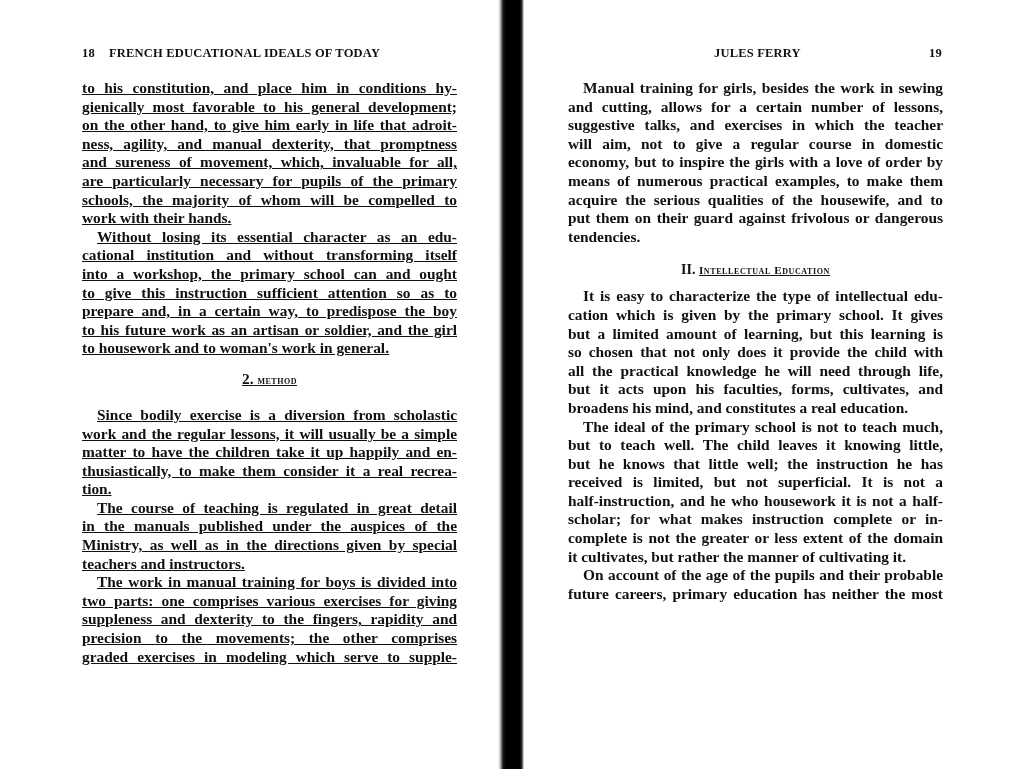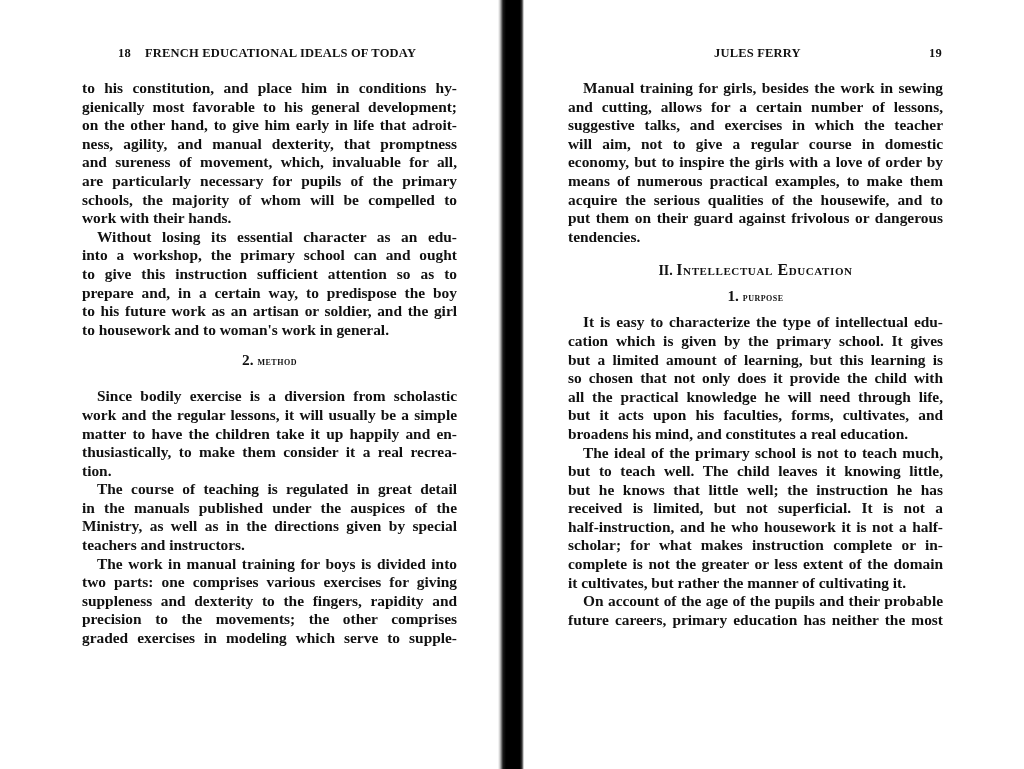--- a/index.html
+++ b/index.html
@@ -16,41 +16,41 @@
     position:absolute; top:0; left:498px; width:26px; height:769px;
     background: linear-gradient(to right, #ffffff 0px, #c8c8c8 2px, #1a1a1a 5px, #000 8px, #000 22px, #3a3a3a 24px, #fff 26px);
   }
   .running-head {
     position:absolute; top:46px;
     font-size:12.5px; font-weight:bold; letter-spacing:0.2px;
     font-family: "Liberation Serif", "DejaVu Serif", serif;
   }
   .left .running-head { left:82px; width:375px; }
   .right .running-head { left:60px; width:374px; }
-  .left .running-head .num { margin-right:14px;margin-left:36px; }
+  .left .running-head .num { margin-right:14px; }
   .right .running-head .title { position:absolute; left:146px; }
   .right .running-head .num { position:absolute; right:0; }
   .body-text {
     position:absolute; top:79px;
     font-family: "Liberation Serif", "DejaVu Serif", serif;
     font-size:15.4px; line-height:18.6px; font-weight:bold;
     text-align:justify;
   }
-  .left .body-text { left:82px; width:375px; }
+  .left .body-text { left:82px; width:375px;text-decoration:underline; }
   .right .body-text { left:60px; width:375px; }
   .line { display:block; white-space:nowrap; text-align:justify; text-align-last:justify; height:18.6px; overflow:visible; }
   .line.last { text-align-last:left; }
   .line.indent { padding-left:15px; }
   .gap-md { height:12px; }
   .heading {
     display:block; text-align:center; font-weight:bold; height:18.6px;
   }
   .heading .small-caps { font-variant:small-caps; font-size:12px; letter-spacing:0.5px; }
   .heading.section { font-size:14px; }
-  .heading.section .sc { font-variant:small-caps; font-size:16px; letter-spacing:0.6px; }
+  .heading.section .sc { font-variant:small-caps; font-size:11px; letter-spacing:0.6px;text-decoration:underline; }
 </style>
 </head>
 <body>
 
 <div class="page left">
   <div class="running-head">
     <span class="num">18</span><span class="title">FRENCH EDUCATIONAL IDEALS OF TODAY</span>
   </div>
   <div class="body-text">
     <div>
@@ -58,20 +58,21 @@
       <span class="line">gienically most favorable to his general development;</span>
       <span class="line">on the other hand, to give him early in life that adroit-</span>
       <span class="line">ness, agility, and manual dexterity, that promptness</span>
       <span class="line">and sureness of movement, which, invaluable for all,</span>
       <span class="line">are particularly necessary for pupils of the primary</span>
       <span class="line">schools, the majority of whom will be compelled to</span>
       <span class="line last">work with their hands.</span>
     </div>
     <div>
       <span class="line indent">Without losing its essential character as an edu-</span>
+      <span class="line">cational institution and without transforming itself</span>
       <span class="line">into a workshop, the primary school can and ought</span>
       <span class="line">to give this instruction sufficient attention so as to</span>
       <span class="line">prepare and, in a certain way, to predispose the boy</span>
       <span class="line">to his future work as an artisan or soldier, and the girl</span>
       <span class="line last">to housework and to woman's work in general.</span>
     </div>
     <div class="gap-md"></div>
     <div class="heading" style="height:24px;">
       <span>2.</span>
       <span class="small-caps">method</span>
@@ -117,24 +118,20 @@
       <span class="line">means of numerous practical examples, to make them</span>
       <span class="line">acquire the serious qualities of the housewife, and to</span>
       <span class="line">put them on their guard against frivolous or dangerous</span>
       <span class="line last">tendencies.</span>
     </div>
     <div class="gap-md" style="height:15px;"></div>
     <div class="heading section" style="height:26px;">
       <span>II.</span>
       <span class="sc">Intellectual Education</span>
     </div>
-    <div class="heading" style="height:26px;">
-      <span>1.</span>
-      <span class="small-caps">purpose</span>
-    </div>
     <div>
       <span class="line indent">It is easy to characterize the type of intellectual edu-</span>
       <span class="line">cation which is given by the primary school.  It gives</span>
       <span class="line">but a limited amount of learning, but this learning is</span>
       <span class="line">so chosen that not only does it provide the child with</span>
       <span class="line">all the practical knowledge he will need through life,</span>
       <span class="line">but it acts upon his faculties, forms, cultivates, and</span>
       <span class="line last">broadens his mind, and constitutes a real education.</span>
     </div>
     <div>

